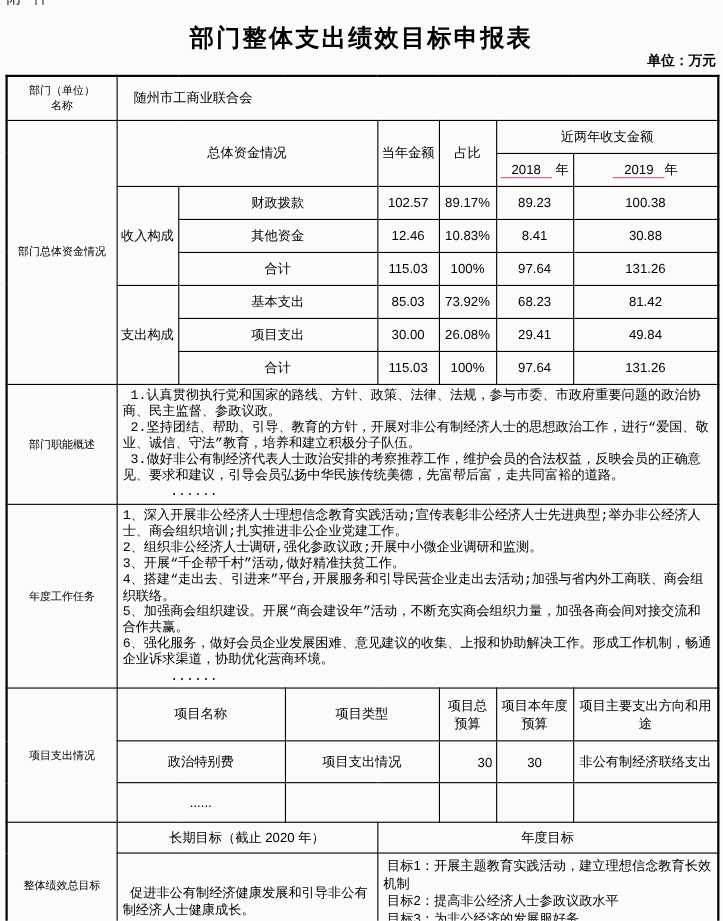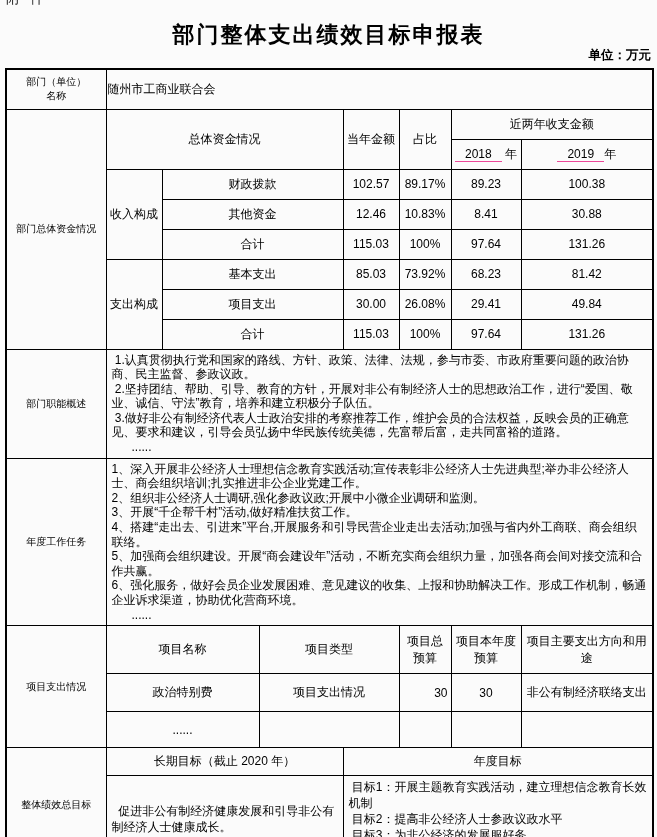--- a/index.html
+++ b/index.html
@@ -12,22 +12,22 @@
   .title{position:absolute;top:20px;left:0;right:0;text-align:center;
     font-size:22px;font-weight:bold;letter-spacing:2px;}
   .unit{position:absolute;top:47px;right:6px;font-size:12.5px;font-weight:bold;text-align:right;}
   table.main{
     position:absolute;left:5px;top:68px;width:647px;
     border-collapse:collapse;table-layout:fixed;
     border:2px solid #000;font-size:12px;
   }
   td{border:1px solid #000;padding:1px 3px;text-align:center;vertical-align:middle;overflow:hidden;}
   td.sec{font-size:10px;}
-  td.lft{text-align:left;padding-left:1px;}
-  td.txt{text-align:left;white-space:pre-wrap;line-height:14.6px;padding:3px 5px;vertical-align:middle;}
+  td.lft{text-align:left;padding-left:15px;}
+  td.txt{text-align:left;white-space:pre-wrap;line-height:14.6px;padding:3px 5px;vertical-align:middle;font-family:Liberation Mono, monospace;}
   td.txt2{text-align:left;white-space:pre-wrap;line-height:16px;padding:3px 5px;vertical-align:middle;}
   td.num-r{text-align:right;padding-right:3px;}
   .prewrap{white-space:pre-line;}
   .yr-ul{border-bottom:1px solid #ec4899;padding:0 10px;white-space:pre;}
   .yr-sfx{white-space:pre;}
   tr.h40{height:40px}tr.h30{height:30px}tr.h105{height:105px}tr.h159{height:159px}
   tr.h48{height:48px}tr.h38{height:38px}tr.h36{height:36px}tr.h28{height:28px}tr.h72{height:72px}
 </style>
 </head>
 <body>

